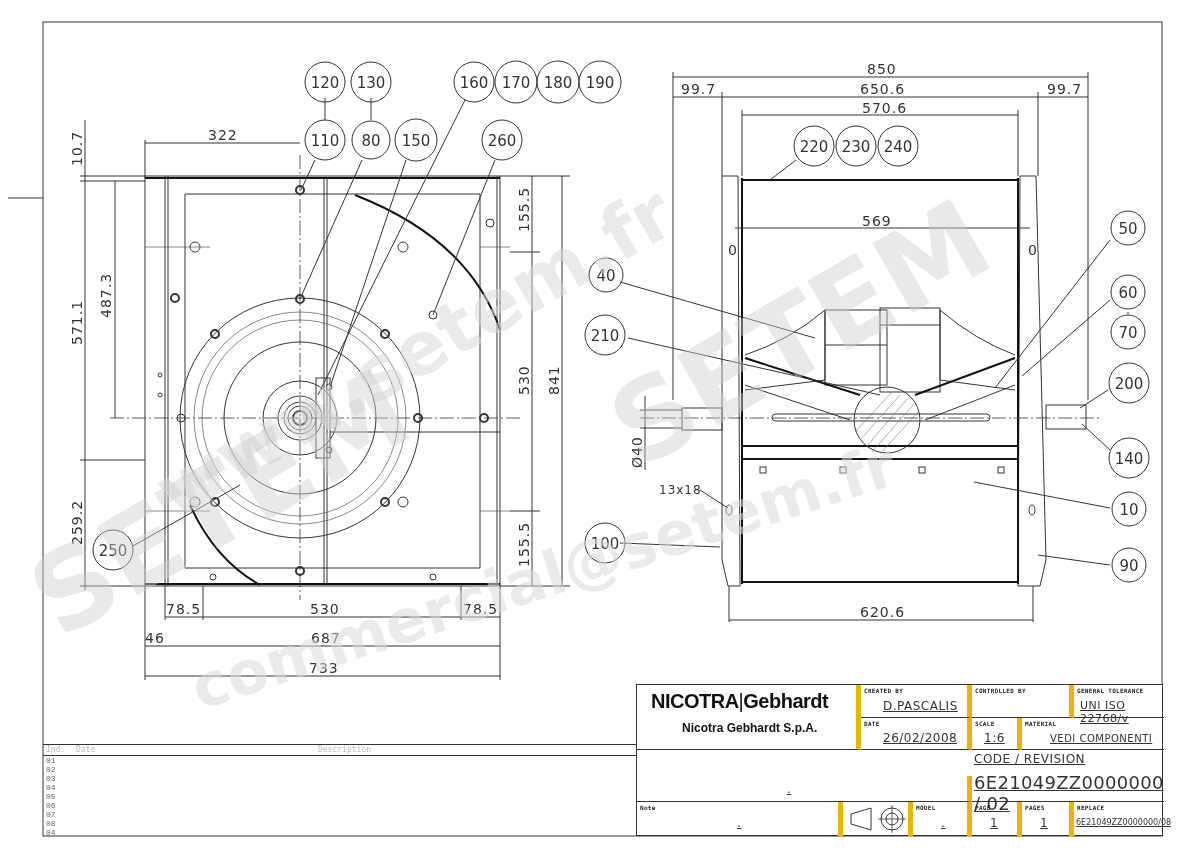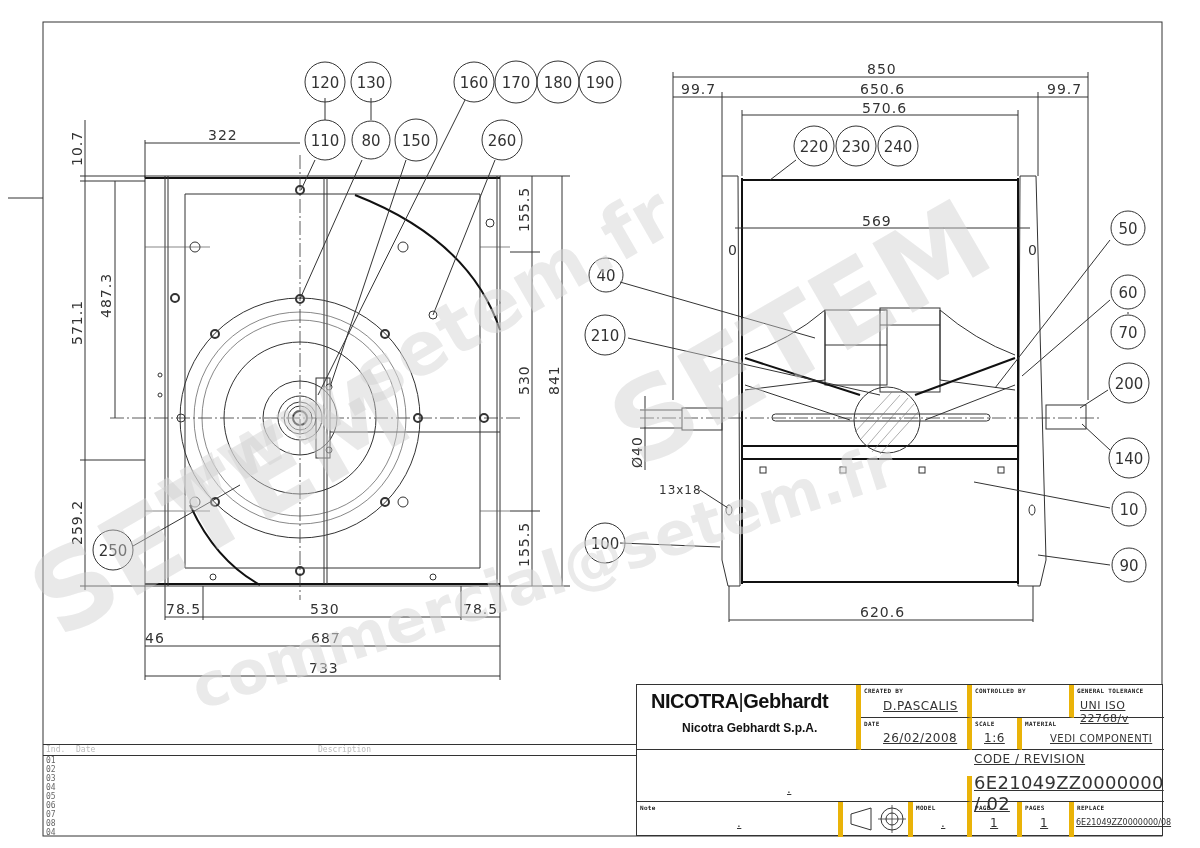--- a/index.html
+++ b/index.html
@@ -18,21 +18,21 @@
     
     .tb { position: absolute; border: 1px solid #333; background: #fff; box-sizing: border-box; }
     .cell { position: absolute; box-sizing: border-box; border-right: 5px solid #eab308; border-bottom: 1px solid #333; }
     .lbl { position: absolute; left: 3px; top: 2px; font-size: 6px; font-weight: bold; letter-spacing: 0.3px; color: #222; font-family: "DejaVu Sans Mono", monospace; }
     .val { position: absolute; font-family: "DejaVu Sans", sans-serif; color: #333; letter-spacing: 0.5px; text-decoration: underline; }
     .logo { position: absolute; left: 14px; top: 5px; font-size: 20px; font-weight: bold; font-family: "Liberation Sans", sans-serif; color: #111; letter-spacing: -0.5px; }
     .company { position: absolute; left: 45px; top: 36px; font-size: 12px; font-weight: bold; font-family: "Liberation Sans", sans-serif; color: #111; }
 
     .rev { position: absolute; left: 43px; top: 744px; width: 593px; height: 92px; border-top: 1px solid #333; box-sizing: border-box; font-family: "DejaVu Sans Mono", monospace; }
     .rev-head { position: absolute; left: 0; top: 0; width: 593px; height: 10px; border-bottom: 1px solid #333; font-size: 8px; color: #bbb; }
-    .rev-rows { position: absolute; left: 3px; top: 11px; font-size: 8px; line-height: 9px; color: #666; }
+    .rev-rows { position: absolute; left: 3px; top: 11px; font-size: 8px; line-height: 9px; color: #666; font-family: Liberation Mono, monospace; }
   </style>
 </head>
 <body>
 
 <div id="sheet">
 <svg width="1200" height="848" viewBox="0 0 1200 848" xmlns="http://www.w3.org/2000/svg">
 
   <rect x="43" y="22" width="1119" height="814" class="ln" stroke-width="1.2"></rect>
   <line x1="8" y1="198" x2="43" y2="198" class="ln"></line>
 

